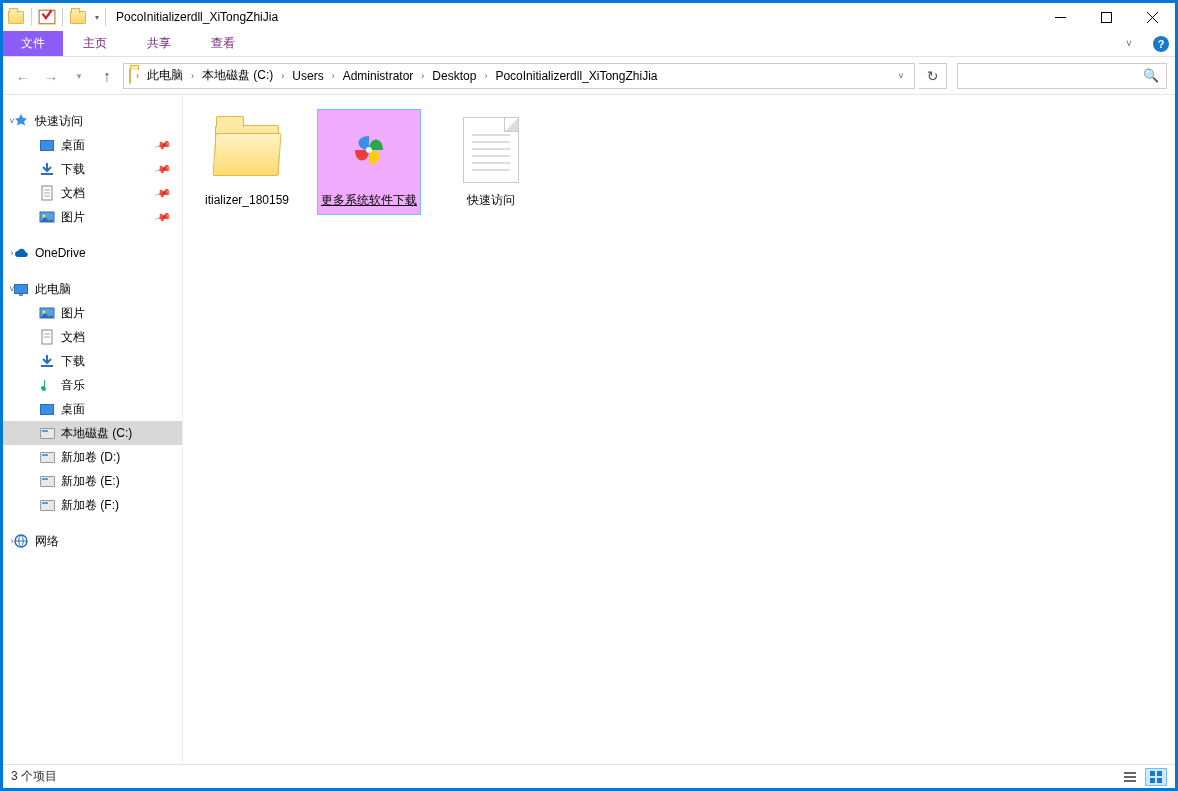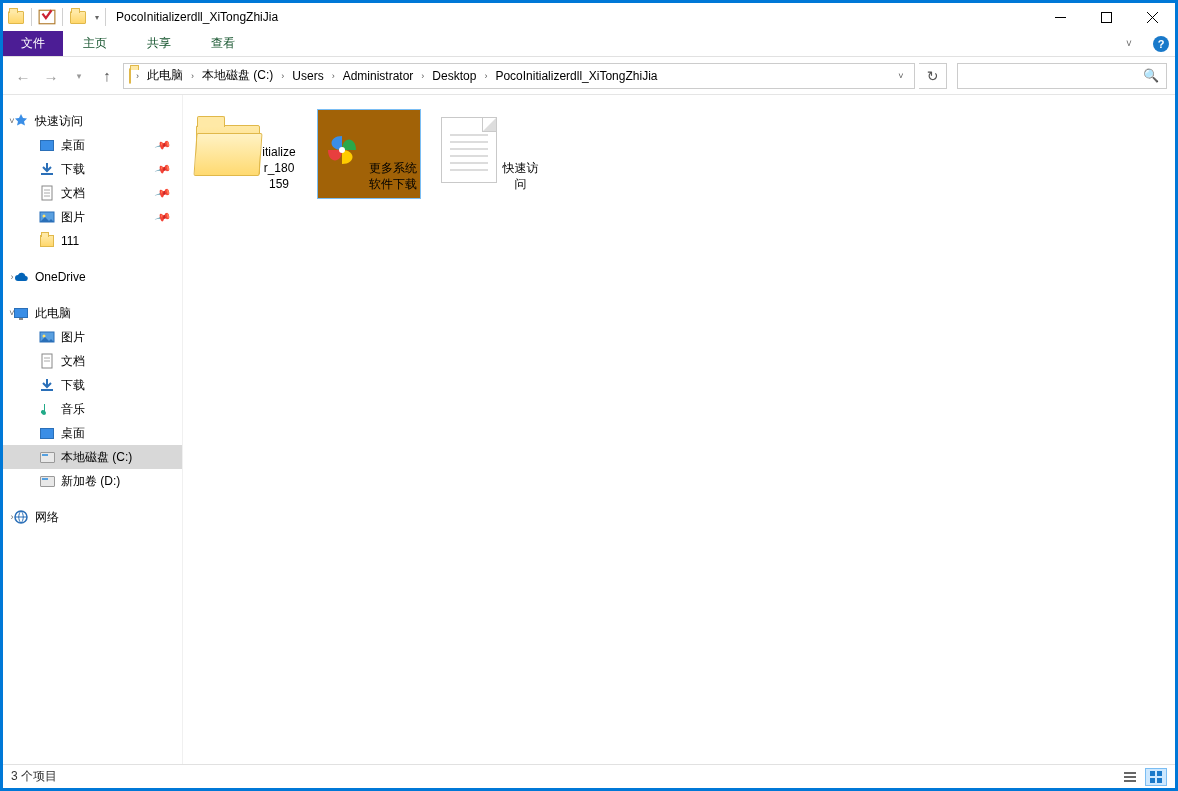--- a/index.html
+++ b/index.html
@@ -11,22 +11,22 @@
   .folder-glyph { width: 16px; height: 13px; background: linear-gradient(#ffe9a6,#ffd76b); border:1px solid #e0b84a; border-radius:1px; position:relative; }
   .folder-glyph::before { content:""; position:absolute; top:-4px; left:0; width:7px; height:4px; background:#ffe9a6; border:1px solid #e0b84a; border-bottom:none; border-radius:1px 1px 0 0; }
   .vline { width:1px; height:18px; background:#d0d0d0; }
   .dd-arrow { font-size:8px; color:#666; margin-left:2px; }
   .title-text { padding-left: 6px; font-size: 12px; color: #000; }
   .winbtns { margin-left:auto; display:flex; height:100%; }
   .winbtn { width: 46px; height: 100%; display:flex; align-items:center; justify-content:center; font-size:11px; color:#000; }
 
   
   .ribbon { height: 26px; display:flex; align-items:stretch; border-bottom:1px solid #e1e1e1; }
-  .ribbon .tab { padding: 0 20px; display:flex; align-items:center; font-size:12px; color:#14532d; }
-  .ribbon .tab.file { background:#4c1d95; color:#fff; padding:0 18px; }
+  .ribbon .tab { padding: 0 20px; display:flex; align-items:center; font-size:12px; color:#701a75; }
+  .ribbon .tab.file { background:#8b5cf6; color:#fff; padding:0 18px; }
   .ribbon .spacer { flex:1; }
   .ribbon .chev { width:36px; display:flex; align-items:center; justify-content:center; color:#666; font-size:10px; }
   .ribbon .help { width:28px; display:flex; align-items:center; justify-content:center; }
   .help-circle { width:16px; height:16px; border-radius:50%; background:#1979ca; color:#fff; font-size:11px; font-weight:bold; display:flex; align-items:center; justify-content:center; }
 
   
   .navbar { height: 38px; display:flex; align-items:center; padding: 4px 8px; gap:4px; background:#fff; border-bottom:1px solid #e5e5e5; }
   .navbtn { width:24px; height:24px; display:flex; align-items:center; justify-content:center; color:#999; font-size:15px; }
   .navbtn.enabled { color:#555; }
   .addr { flex:1; height:26px; border:1px solid #cccccc; display:flex; align-items:center; padding:0 2px; background:#fff; }
@@ -52,22 +52,22 @@
   .ic svg { width:16px; height:16px; }
   .sq-blue { width:14px; height:11px; background:#3a8ee6; border:1px solid #2a6fb8; }
   .sq-yellow { width:14px; height:12px; background:linear-gradient(#ffe9a6,#ffd76b); border:1px solid #e0b84a; position:relative; }
   .sq-yellow::before { content:""; position:absolute; top:-4px; left:0; width:6px; height:4px; background:#ffe9a6; border:1px solid #e0b84a; border-bottom:none; }
   .drive { width:15px; height:11px; background:#e8e8e8; border:1px solid #999; border-radius:1px; position:relative; }
   .drive::after{content:"";position:absolute;left:1px;top:1px;width:6px;height:2px;background:#55a0e0;}
   .mon { width:14px; height:10px; border:1px solid #2a6fb8; background:#3a8ee6; position:relative; }
   .mon::after{content:"";position:absolute;left:4px;bottom:-3px;width:4px;height:2px;background:#888;}
 
   .content { flex:1; padding: 14px 12px; display:flex; align-content:flex-start; flex-wrap:wrap; gap: 18px; }
-  .item { width:104px; display:flex; flex-direction:row; align-items:flex-end; text-align:center; font-size:12px; padding:4px 0 6px 0; border:1px solid transparent; }
-  .item.sel { background:#a16207; border:1px solid #7abdf3; }
+  .item { width:104px; display:flex; flex-direction:column; align-items:center; text-align:center; font-size:12px; padding:4px 0 6px 0; border:1px solid transparent; }
+  .item.sel { background:#f0abfc; border:1px solid #7abdf3;text-decoration:underline; }
   .item .big { width:72px; height:72px; display:flex; align-items:center; justify-content:center; margin-bottom:6px; }
   .bigfolder { width:64px; height:50px; background:linear-gradient(#ffe9a6,#ffd76b); border:1px solid #e0b84a; border-radius:2px; position:relative; }
   .bigfolder::before{content:"";position:absolute;top:-10px;left:0;width:26px;height:10px;background:#ffe9a6;border:1px solid #e0b84a;border-bottom:none;border-radius:2px 2px 0 0;}
   .bigfolder::after{content:"";position:absolute;top:7px;left:-2px;right:-2px;bottom:-2px;background:linear-gradient(#fff2c4,#ffda71);border:1px solid #e0b84a;border-radius:2px;transform:skewX(-4deg);}
   .paper { width:56px; height:66px; background:#fff; border:1px solid #c9c9c9; position:relative; }
   .paper .fold { position:absolute; right:0; top:0; width:14px; height:14px; background:linear-gradient(135deg,#fff 48%,#ddd 52%); border-left:1px solid #c9c9c9; border-bottom:1px solid #c9c9c9; }
   .paper .lines { position:absolute; left:8px; right:8px; top:16px; bottom:8px; }
   .paper .lines div { height:2px; background:#dcdcdc; margin-bottom:5px; }
   .pinwheel { width:48px; height:48px; }
   .item .lbl { line-height:16px; word-break:break-all; padding:0 2px; }
@@ -208,26 +208,20 @@
           <span class="ic">
             <svg viewBox="0 0 16 16">
               <rect x="1" y="3" width="14" height="10" fill="#5aa0e0" stroke="#2a6fb8"></rect>
               <circle cx="5" cy="7" r="1.5" fill="#ffe066"></circle>
               <path d="M1 13l5-5 4 4 2-2 3 3z" fill="#2a6fb8"></path>
             </svg>
           </span>
           <span>图片</span>
           <span class="pin">📌</span>
         </div>
-      <div class="trow indent1">
-          <span class="ic">
-            <span class="sq-yellow"></span>
-          </span>
-          <span>111</span>
-        </div>
     </div>
 
     <div class="tgroup">
       <div class="trow">
         <span class="arw">›</span>
         <span class="ic">
             <svg viewBox="0 0 16 16">
               <path d="M5 12a3 3 0 010-6 4 4 0 017.5 1A2.5 2.5 0 0112 12z" fill="#0364b8"></path>
             </svg>
           </span>
@@ -291,20 +285,32 @@
           <span class="ic">
             <span class="drive"></span>
           </span>
           <span>本地磁盘 (C:)</span>
         </div>
       <div class="trow indent1">
           <span class="ic">
             <span class="drive"></span>
           </span>
           <span>新加卷 (D:)</span>
+        </div>
+      <div class="trow indent1">
+          <span class="ic">
+            <span class="drive"></span>
+          </span>
+          <span>新加卷 (E:)</span>
+        </div>
+      <div class="trow indent1">
+          <span class="ic">
+            <span class="drive"></span>
+          </span>
+          <span>新加卷 (F:)</span>
         </div>
     </div>
 
     <div class="tgroup">
       <div class="trow">
         <span class="arw">›</span>
         <span class="ic">
             <svg viewBox="0 0 16 16">
               <circle cx="8" cy="8" r="6" fill="none" stroke="#2a6fb8" stroke-width="1.5"></circle>
               <path d="M2 8h12M8 2c3 3 3 9 0 12M8 2c-3 3-3 9 0 12" stroke="#2a6fb8" fill="none"></path>

